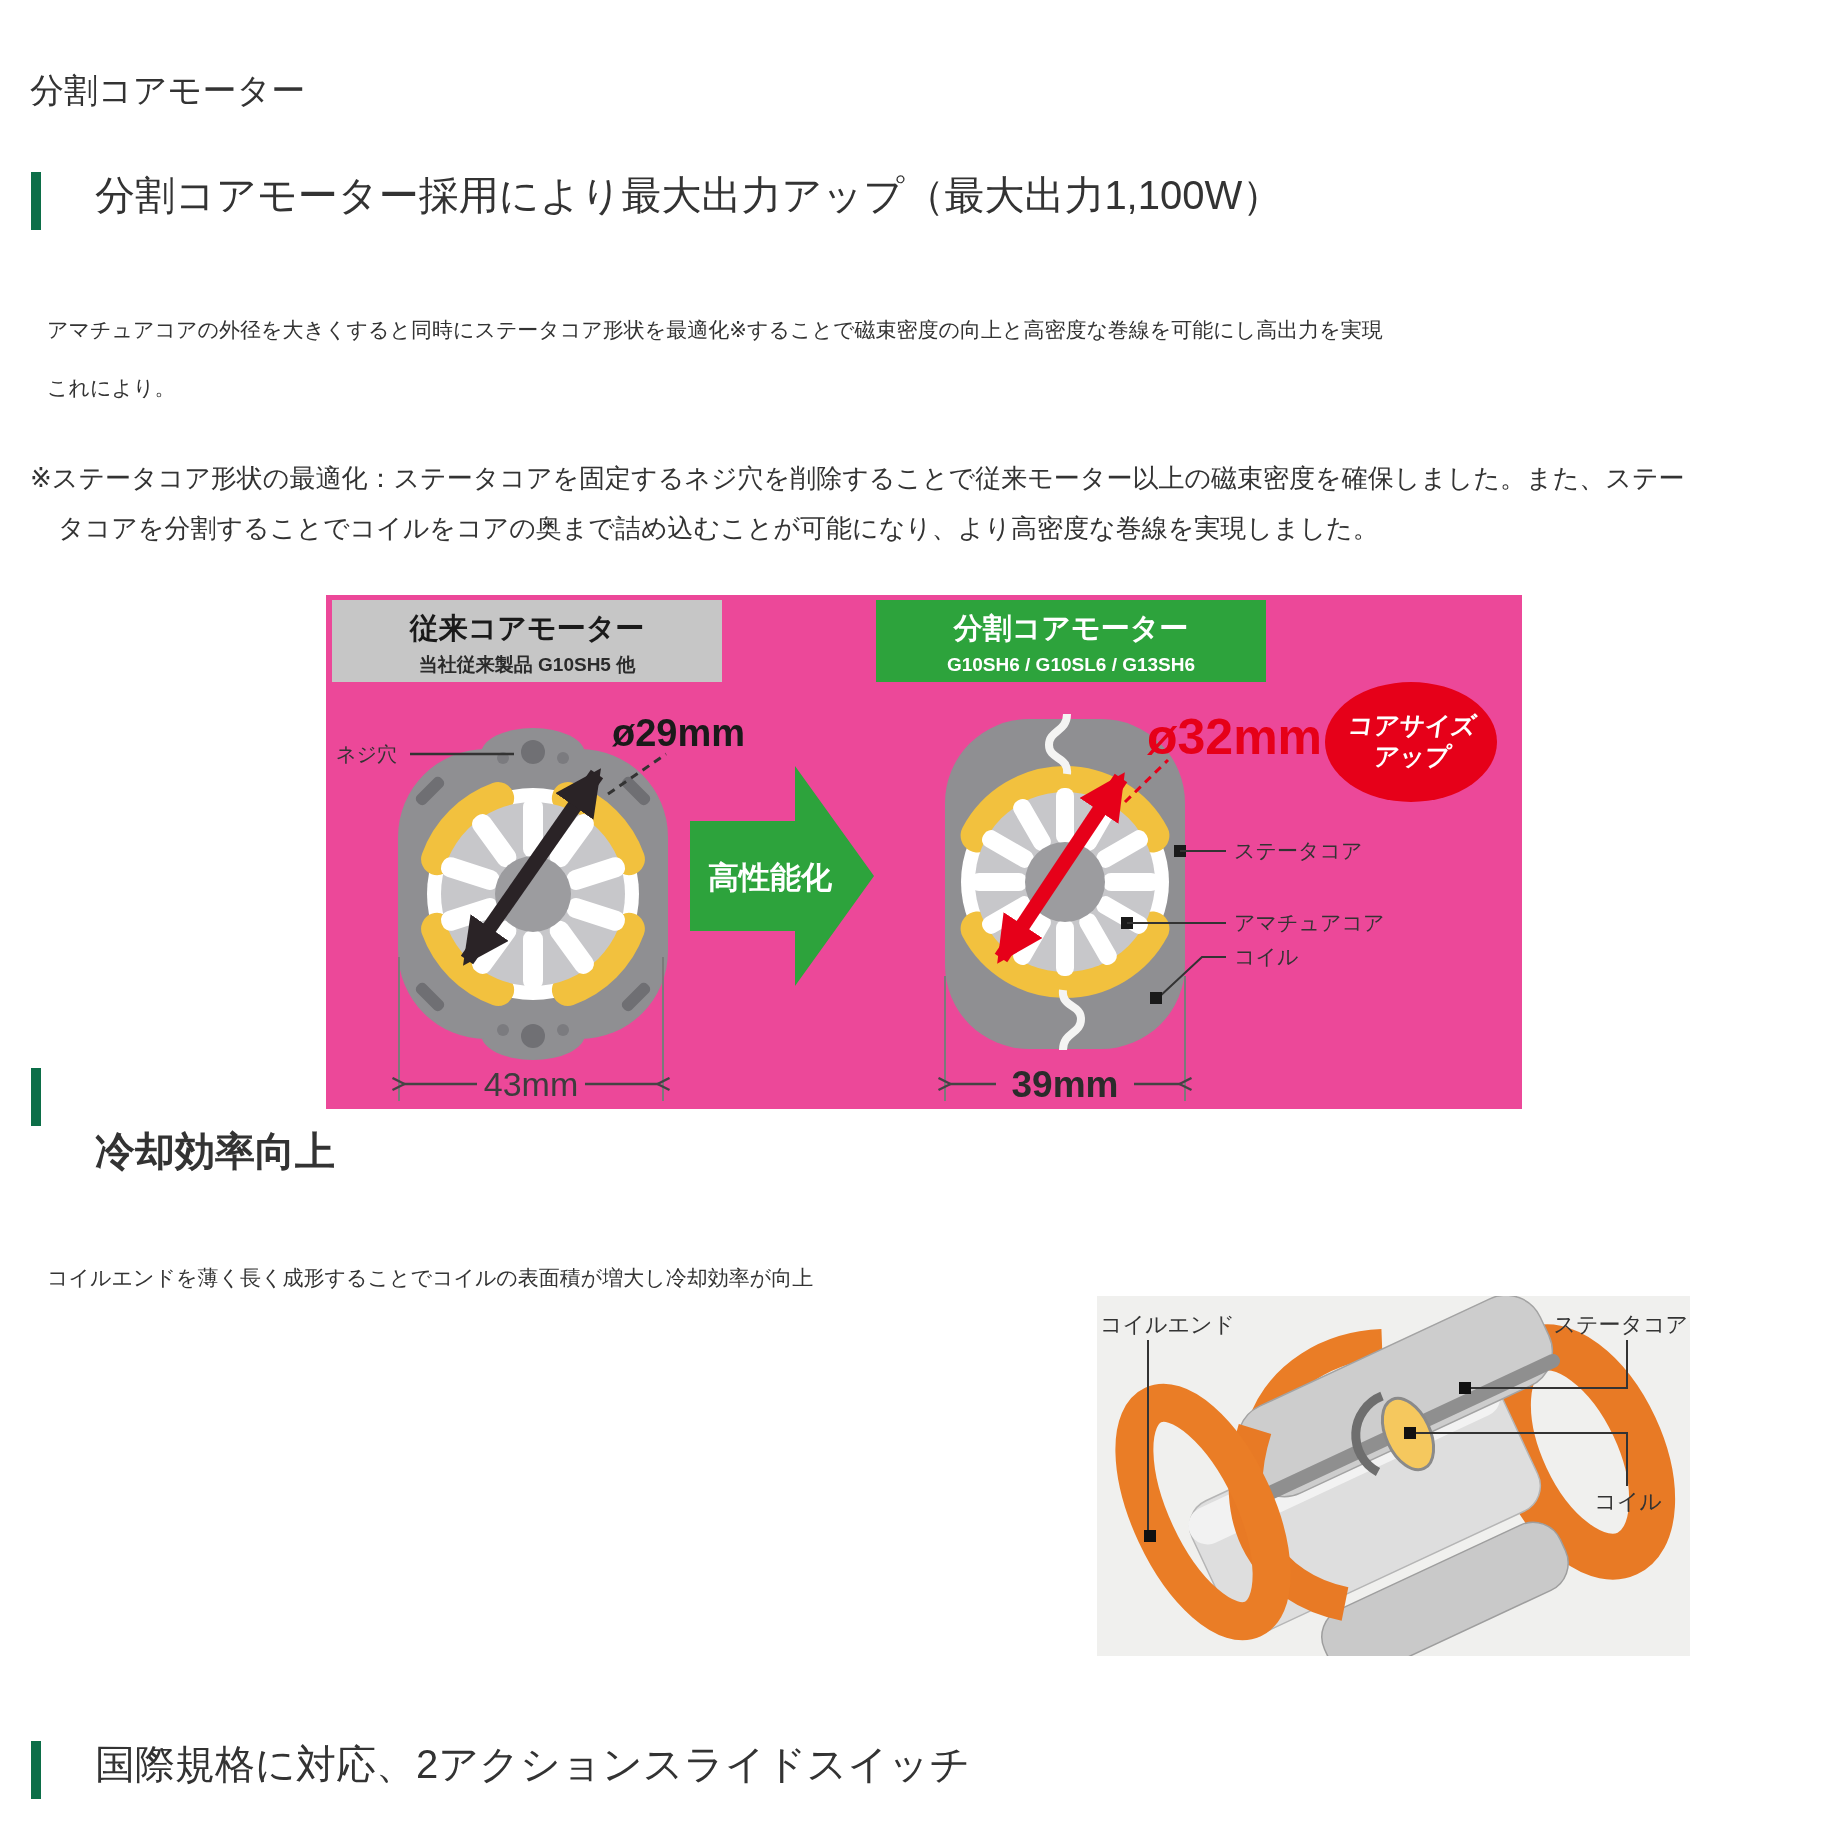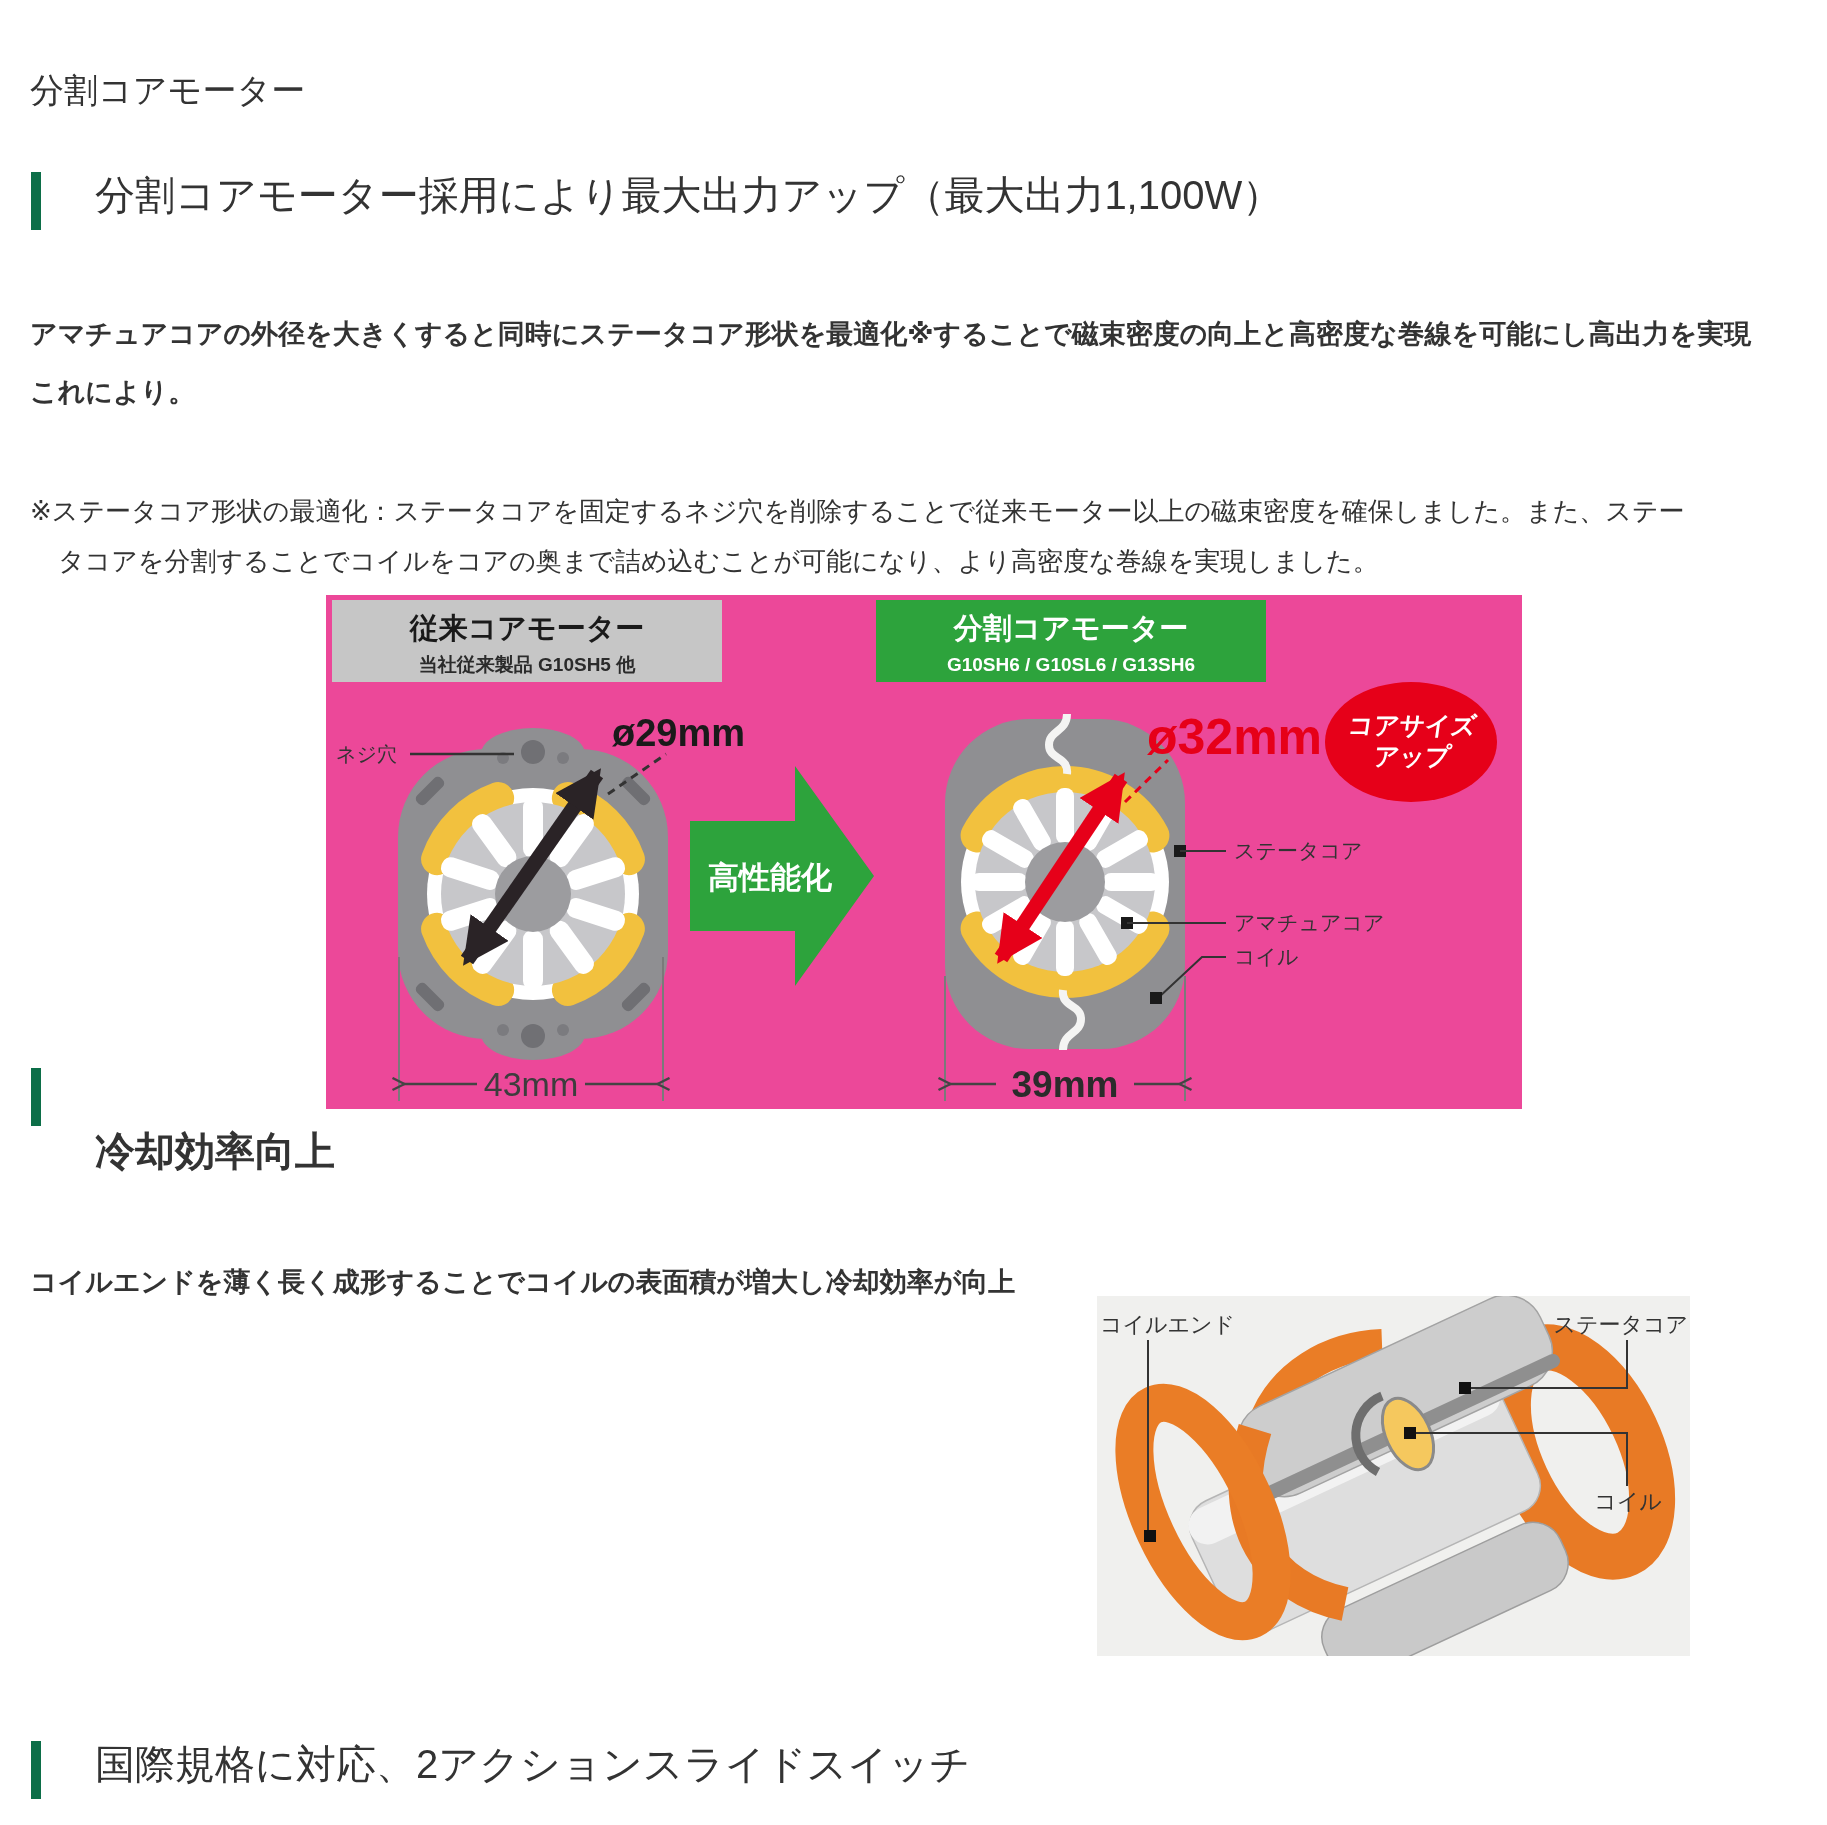--- a/index.html
+++ b/index.html
@@ -4,22 +4,22 @@
 <style>
   html,body{margin:0;padding:0;background:#fff;}
   .page{
     position:relative;width:1827px;height:1825px;background:#ffffff;
     font-family:"Liberation Sans","DejaVu Sans",sans-serif;color:#333;overflow:hidden;
   }
   .abs{position:absolute;margin-top:44px;}
   .page-title{left:30px;top:24px;font-size:34px;color:#333;}
   .sec-bar{position:absolute;left:31px;width:10px;height:58px;background:#0c6e48;}
   .sec-text{position:absolute;left:72px;font-size:40px;color:#333;white-space:nowrap;margin-left:23px;}
-  .body-line{position:absolute;left:30px;font-size:27px;color:#333;white-space:nowrap;font-weight:bold;}
-  .note-line{position:absolute;left:30px;font-size:26px;color:#333;white-space:nowrap;margin-top:33px;}
+  .body-line{position:absolute;left:47px;font-size:21px;color:#333;white-space:nowrap;}
+  .note-line{position:absolute;left:30px;font-size:26px;color:#333;white-space:nowrap;}
   .diagram-box{left:326px;top:551px;width:1196px;height:514px;background:#ec4899;}
   .coil-box{left:1097px;top:1252px;width:520px;height:360px;background:#f0f0ee;}
   svg{display:block;}
   .svgt{font-family:"Liberation Sans","DejaVu Sans",sans-serif;}
   .b{font-weight:bold;}
 </style>
 </head>
 <body>
 
 <div class="page">

